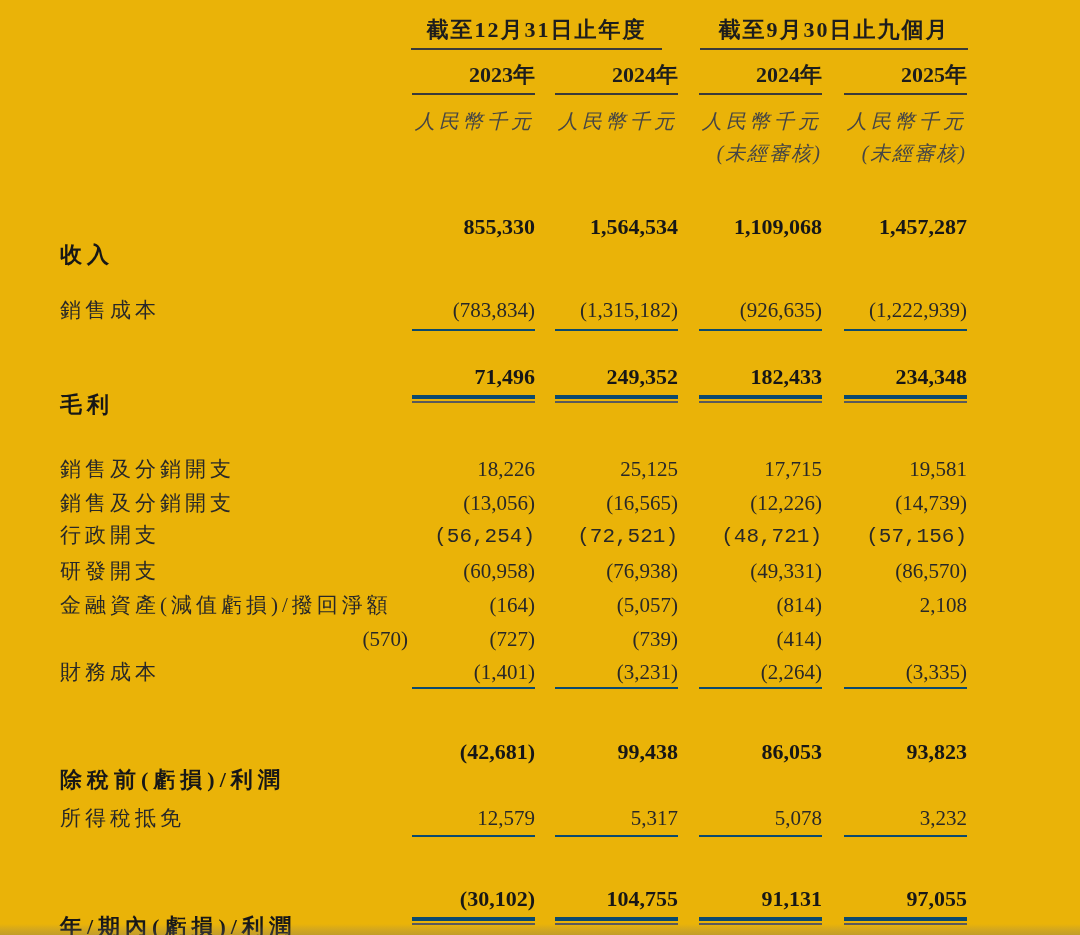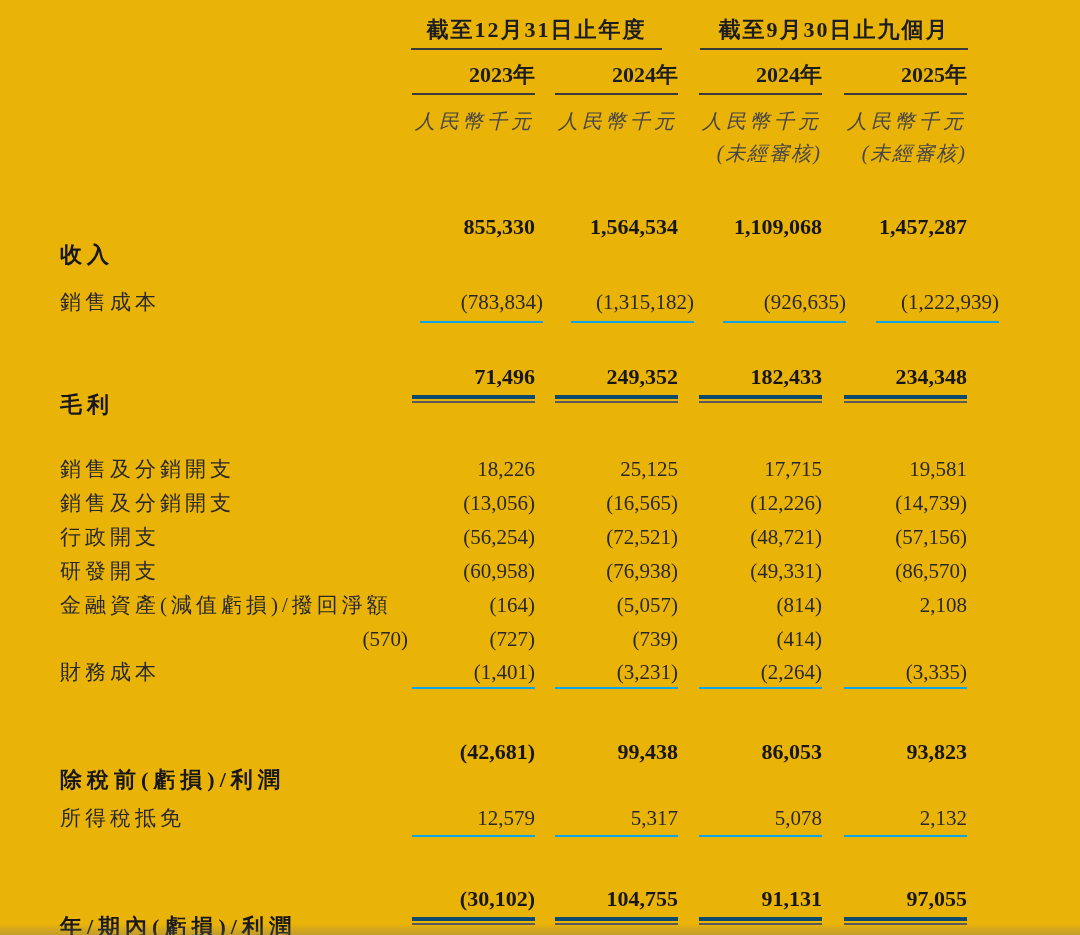--- a/index.html
+++ b/index.html
@@ -21,21 +21,21 @@
     line-height: 26px;
     white-space: nowrap;
   }
   .lbl { padding-left: 60px; letter-spacing: 4px; text-align: left; }
   .c { text-align: right; }
   .c .num { display: inline-block; width: 123px; text-align: right; }
   .b { font-weight: bold; font-size: 22px; color: #171717; }
   .b .lbl { letter-spacing: 5px; margin-top: 28px; }
 
   
-  .u1 .num { border-bottom: 2px solid #0ea5e9; padding-bottom: 6px; }
+  .u1 .num { border-bottom: 2px solid #0c4a6e; padding-bottom: 6px; }
   .u1.tight .num { padding-bottom: 2px; }
   .u1.mid .num { padding-bottom: 4px; }
 
   
   .u2 .num { border-bottom: 4px solid #0c4a6e; padding-bottom: 5px; position: relative; }
   .u2 .num::after {
     content: ""; position: absolute; left: 0; right: 0; bottom: -8px;
     height: 2px; background: #5a5a5a;
   }
 
@@ -53,25 +53,25 @@
   .year-row { top: 62px; font-weight: bold; font-size: 22px; color: #1d1d1d; }
   .year-row .num { border-bottom: 2px solid #3a3a3a; padding-bottom: 5px; text-align: right; }
 
   .unit-row { top: 108px; font-size: 20px; font-style: italic;
               letter-spacing: 4px; color: #454545; }
   .audit-row { top: 140px; font-size: 20px; font-style: italic;
                letter-spacing: 2px; color: #454545; }
 
   
   .r1  { top: 214px; }
-  .r2  { top: 289px; gap: 8px; }
+  .r2  { top: 297px; }
   .r3  { top: 364px; }
   .r4  { top: 456px; }
   .r5  { top: 490px; }
-  .r6  { top: 524px; }
+  .r6  { top: 524px; font-family: Liberation Mono, monospace; }
   .r7  { top: 558px; }
   .r8  { top: 592px; }
   .r9  { top: 626px; }
   .r10 { top: 659px; }
   .r11 { top: 739px; }
   .r12 { top: 805px; }
   .r13 { top: 886px; }
 
   .bottom-edge {
     position: absolute; left: 0; right: 0; bottom: 0; height: 11px;
@@ -196,21 +196,21 @@
     <div class="c"><span class="num">99,438</span></div>
     <div class="c"><span class="num">86,053</span></div>
     <div class="c"><span class="num">93,823</span></div>
   </div>
 
   <div class="row r12 u1 mid">
     <div class="lbl">所得稅抵免</div>
     <div class="c"><span class="num">12,579</span></div>
     <div class="c"><span class="num">5,317</span></div>
     <div class="c"><span class="num">5,078</span></div>
-    <div class="c"><span class="num">2,132</span></div>
+    <div class="c"><span class="num">3,232</span></div>
   </div>
 
   <div class="row r13 b u2">
     <div class="lbl">年/期內(虧損)/利潤</div>
     <div class="c"><span class="num">(30,102)</span></div>
     <div class="c"><span class="num">104,755</span></div>
     <div class="c"><span class="num">91,131</span></div>
     <div class="c"><span class="num">97,055</span></div>
   </div>
 

